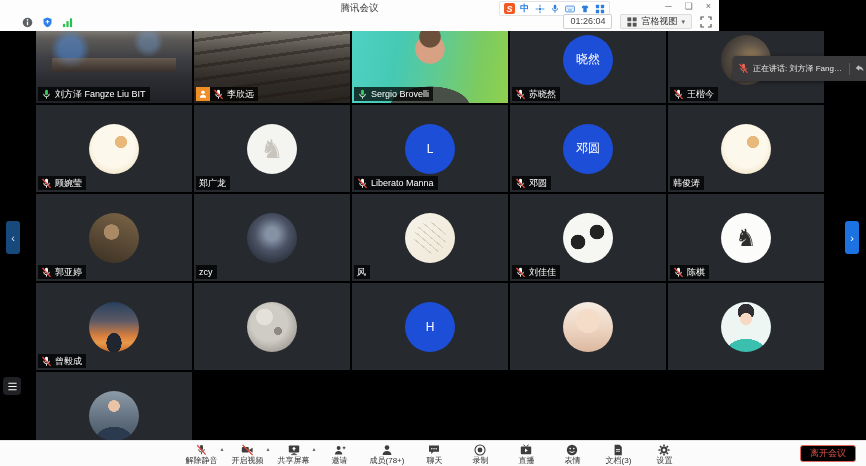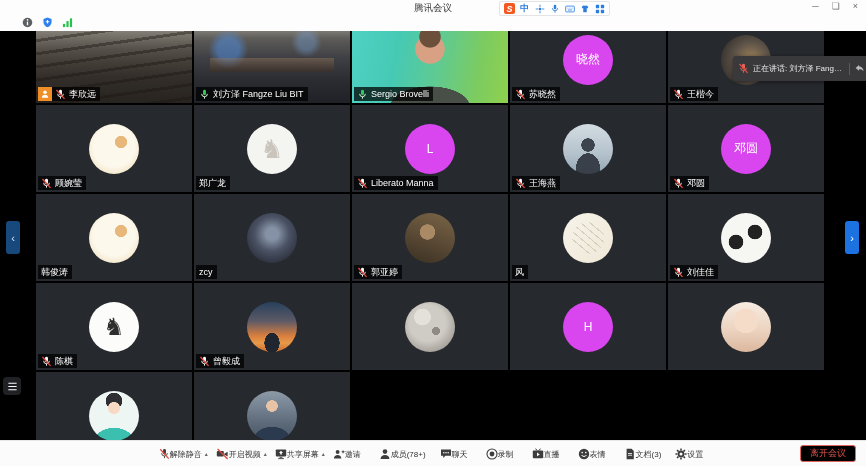--- a/index.html
+++ b/index.html
@@ -1,20 +1,20 @@
 <!DOCTYPE html>
 <html><head>
 <meta charset="utf-8">
 <style>
   html,body{margin:0;padding:0;background:#000;}
   .app{position:relative;width:866px;height:466px;overflow:hidden;background:#000;
        font-family:"Liberation Sans","DejaVu Sans",sans-serif;-webkit-font-smoothing:antialiased;}
 
   
-  .header{position:absolute;top:0;left:0;width:866px;height:31px;background:#fdfdfd;z-index:20;}
+  .header{position:absolute;top:0;left:0;width:719px;height:31px;background:#fdfdfd;z-index:20;}
   .win-title{position:absolute;top:2px;left:0;right:0;text-align:center;font-size:9.5px;color:#3a3a3a;}
   .ime-bar{position:absolute;left:499px;top:1px;height:13px;display:flex;align-items:center;gap:4px;
            background:#fff;border:1px solid #e4e4e4;border-radius:2px;padding:0 4px;}
   .ime-btn{display:flex;align-items:center;justify-content:center;width:11px;height:11px;cursor:default;}
   .ime-logo{background:#f25922;color:#fff;border-radius:2px;font-weight:bold;font-size:9px;font-style:italic;}
   .ime-lang{color:#2b7de0;font-size:9px;font-weight:bold;}
   .win-controls{position:absolute;right:8px;top:1px;display:flex;gap:13px;}
   .win-btn{font-size:9px;color:#6a6a6a;line-height:10px;cursor:default;}
   .status-left{position:absolute;left:22px;top:17px;display:flex;gap:9px;align-items:center;}
   .status-ic{width:11px;height:11px;display:flex;}
@@ -51,21 +51,21 @@
     linear-gradient(180deg,#c2beb5 0%,#98948c 10%,#5d5b58 26%,#3f4045 48%,#2a2c31 74%,#1f2126 100%);}
   .v-meetingroom::after{content:"";position:absolute;left:10%;right:10%;top:48%;height:16%;
     background:linear-gradient(180deg,rgba(150,120,90,.45),rgba(60,45,35,.55));}
   .v-sergio{background:
     radial-gradient(circle at 50% 24%,#6b4f3a 0 10%,rgba(0,0,0,0) 11%),
     radial-gradient(circle at 50% 38%,#d8a184 0 15%,rgba(0,0,0,0) 16%),
     radial-gradient(ellipse 42% 38% at 50% 104%,#474f47 0 60%,rgba(0,0,0,0) 61%),
     linear-gradient(100deg,#4fd2c4 0%,#46c9b4 30%,#5fca92 55%,#7ccb60 80%,#8fd14e 100%);}
 
   
-  .av-blue-initials{background:#d946ef;}
+  .av-blue-initials{background:#1d4ed8;}
   .av-orange-cartoon{background:
     radial-gradient(circle at 30% 48%,#5a4632 0 2px,transparent 2.6px),
     radial-gradient(circle at 56% 28%,#5a4632 0 2px,transparent 2.6px),
     radial-gradient(circle at 35% 30%,#f6c287 0 40%,#eda65e 70%,#d98a3f 100%);}
   .av-guitar{background:radial-gradient(circle at 60% 50%,#8a7354 0 16%,#5d5348 45%,#37332f 80%,#26231f 100%);}
   .av-horse-sketch{background:#f4f4f1;}
   .av-horse-sketch::after{content:"♞";font-size:26px;color:#c9c5bd;line-height:1;}
   .av-cat{background:
     radial-gradient(circle at 64% 36%,#e8b87a 0 13%,transparent 14%),
     radial-gradient(circle at 50% 45%,#fdf8ec 0 55%,#f2e4c6 80%,#e6d0a6 100%);}
@@ -125,21 +125,21 @@
   .nav-tab{position:absolute;width:14px;height:33px;border-radius:3px;display:flex;align-items:center;
            justify-content:center;color:#cfe2f6;font-size:11px;z-index:25;cursor:default;}
   .nav-left{left:6px;top:221px;background:#17497c;}
   .nav-right{right:7px;top:221px;background:#1b72e0;color:#fff;}
   .side-toggle{position:absolute;left:3px;top:377px;width:18px;height:18px;background:#202125;border-radius:4px;
            display:flex;align-items:center;justify-content:center;z-index:25;}
 
   
   .toolbar{position:absolute;left:0;top:440px;width:866px;height:26px;background:#fbfbfb;
            border-top:1px solid #e6e6e6;display:flex;align-items:center;justify-content:center;gap:8px;z-index:20;}
-  .tbtn{position:relative;display:flex;align-items:center;min-width:32px;padding:0 3px;cursor:default;}
+  .tbtn{position:relative;display:flex;flex-direction:column;align-items:center;min-width:32px;padding:0 3px;cursor:default;}
   .tb-ic{height:13px;display:flex;align-items:center;}
   .tb-label{font-size:8px;color:#333;line-height:9px;white-space:nowrap;}
   .tb-arrow{position:absolute;top:2px;right:-3px;font-size:6px;color:#666;}
   .leave-btn{position:absolute;right:10px;top:4px;border:1px solid #e0655c;color:#e0544c;background:#000000;
              border-radius:3px;font-size:9px;padding:2px 9px;line-height:11px;cursor:default;}
 </style>
 </head>
 <body>
 
 <div class="app">
@@ -204,24 +204,62 @@
           </svg>
         </span>
         <span class="status-ic">
           <svg viewBox="0 0 12 12" width="11" height="11">
             <rect x="1" y="7.5" width="2.4" height="3.5" fill="#27c24c"></rect>
             <rect x="4.8" y="4.5" width="2.4" height="6.5" fill="#27c24c"></rect>
             <rect x="8.6" y="1.5" width="2.4" height="9.5" fill="#27c24c"></rect>
           </svg>
         </span>
       </div>
+    <div class="status-right">
+      <span class="timer">01:26:04</span>
+      <span class="viewbtn">
+        <span class="status-ic" style="width:10px;height:10px">
+            <svg viewBox="0 0 12 12" width="10" height="10">
+              <g fill="#555">
+                <rect x="0.5" y="0.5" width="4.6" height="4.6"></rect>
+                <rect x="6.9" y="0.5" width="4.6" height="4.6"></rect>
+                <rect x="0.5" y="6.9" width="4.6" height="4.6"></rect>
+                <rect x="6.9" y="6.9" width="4.6" height="4.6"></rect>
+              </g>
+            </svg>
+          </span>
+        <span>宫格视图</span>
+        <span class="caret">▾</span>
+      </span>
+      <span class="fsbtn">
+          <svg viewBox="0 0 12 12" width="12" height="12" fill="none" stroke="#555" stroke-width="1.2">
+            <path d="M1 4V1h3M8 1h3v3M11 8v3H8M4 11H1V8"></path>
+          </svg>
+        </span>
+    </div>
   </div>
 
   <div class="stage">
     <div class="grid" id="grid">
+  <div class="tile">
+    <div class="video v-meetingroom"></div>
+
+    <div class="namebar">
+
+      <span class="mic">
+              <svg viewBox="0 0 12 12" width="11" height="11">
+                <rect x="4.4" y="0.8" width="3.2" height="6" rx="1.6" fill="#38c95e"></rect>
+                <path d="M2.9 5.3a3.1 3.1 0 0 0 6.2 0" fill="none" stroke="#e8ffe8"></path>
+                <line x1="6" y1="8.6" x2="6" y2="10.6" stroke="#e8ffe8"></line>
+              </svg>
+            </span>
+      <span class="pname">刘方泽 Fangze Liu BIT</span>
+    </div>
+  </div>
+
   <div class="tile">
     <div class="video v-classroom"></div>
 
     <div class="namebar">
       <span class="host">
               <svg viewBox="0 0 12 12" width="10" height="10">
                 <circle cx="6" cy="4" r="2.1" fill="#fff"></circle>
                 <path d="M2.2 10.4c0-2.3 1.7-3.5 3.8-3.5s3.8 1.2 3.8 3.5z" fill="#fff"></path>
               </svg>
             </span>
@@ -231,47 +269,31 @@
                 <path d="M2.9 5.3a3.1 3.1 0 0 0 6.2 0" fill="none" stroke="#fff"></path>
                 <line x1="6" y1="8.6" x2="6" y2="10.6" stroke="#fff"></line>
                 <line x1="1.6" y1="1" x2="10.4" y2="10.8" stroke="#e5493d" stroke-width="1.5"></line>
               </svg>
             </span>
       <span class="pname">李欣远</span>
     </div>
   </div>
 
   <div class="tile">
-    <div class="video v-meetingroom"></div>
+    <div class="video v-sergio"></div>
 
     <div class="namebar">
 
       <span class="mic">
               <svg viewBox="0 0 12 12" width="11" height="11">
                 <rect x="4.4" y="0.8" width="3.2" height="6" rx="1.6" fill="#38c95e"></rect>
                 <path d="M2.9 5.3a3.1 3.1 0 0 0 6.2 0" fill="none" stroke="#e8ffe8"></path>
                 <line x1="6" y1="8.6" x2="6" y2="10.6" stroke="#e8ffe8"></line>
               </svg>
             </span>
-      <span class="pname">刘方泽 Fangze Liu BIT</span>
-    </div>
-  </div>
-
-  <div class="tile">
-    <div class="video v-sergio"></div>
-
-    <div class="namebar">
-
-      <span class="mic">
-              <svg viewBox="0 0 12 12" width="11" height="11">
-                <rect x="4.4" y="0.8" width="3.2" height="6" rx="1.6" fill="#38c95e"></rect>
-                <path d="M2.9 5.3a3.1 3.1 0 0 0 6.2 0" fill="none" stroke="#e8ffe8"></path>
-                <line x1="6" y1="8.6" x2="6" y2="10.6" stroke="#e8ffe8"></line>
-              </svg>
-            </span>
       <span class="pname">Sergio Brovelli</span>
     </div>
   </div>
 
   <div class="tile">
 
     <div class="avatar av-blue-initials">
             <span class="av-text">晓然</span>
           </div>
     <div class="namebar">
@@ -350,38 +372,20 @@
                 <rect x="4.4" y="0.8" width="3.2" height="6" rx="1.6" fill="#fff"></rect>
                 <path d="M2.9 5.3a3.1 3.1 0 0 0 6.2 0" fill="none" stroke="#fff"></path>
                 <line x1="6" y1="8.6" x2="6" y2="10.6" stroke="#fff"></line>
                 <line x1="1.6" y1="1" x2="10.4" y2="10.8" stroke="#e5493d" stroke-width="1.5"></line>
               </svg>
             </span>
       <span class="pname">Liberato Manna</span>
     </div>
   </div>
 
-  <div class="tile">
-
-    <div class="avatar av-silhouette">
-            <span class="av-text"></span>
-          </div>
-    <div class="namebar">
-
-      <span class="mic">
-              <svg viewBox="0 0 12 12" width="11" height="11">
-                <rect x="4.4" y="0.8" width="3.2" height="6" rx="1.6" fill="#fff"></rect>
-                <path d="M2.9 5.3a3.1 3.1 0 0 0 6.2 0" fill="none" stroke="#fff"></path>
-                <line x1="6" y1="8.6" x2="6" y2="10.6" stroke="#fff"></line>
-                <line x1="1.6" y1="1" x2="10.4" y2="10.8" stroke="#e5493d" stroke-width="1.5"></line>
-              </svg>
-            </span>
-      <span class="pname">王海燕</span>
-    </div>
-  </div>
 
   <div class="tile">
 
     <div class="avatar av-blue-initials">
             <span class="av-text">邓圆</span>
           </div>
     <div class="namebar">
 
       <span class="mic">
               <svg viewBox="0 0 12 12" width="11" height="11">
@@ -401,45 +405,45 @@
             <span class="av-text"></span>
           </div>
     <div class="namebar">
 
       <span class="pname">韩俊涛</span>
     </div>
   </div>
 
   <div class="tile">
 
+    <div class="avatar av-sepia-photo">
+            <span class="av-text"></span>
+          </div>
+    <div class="namebar">
+
+      <span class="mic">
+              <svg viewBox="0 0 12 12" width="11" height="11">
+                <rect x="4.4" y="0.8" width="3.2" height="6" rx="1.6" fill="#fff"></rect>
+                <path d="M2.9 5.3a3.1 3.1 0 0 0 6.2 0" fill="none" stroke="#fff"></path>
+                <line x1="6" y1="8.6" x2="6" y2="10.6" stroke="#fff"></line>
+                <line x1="1.6" y1="1" x2="10.4" y2="10.8" stroke="#e5493d" stroke-width="1.5"></line>
+              </svg>
+            </span>
+      <span class="pname">郭亚婷</span>
+    </div>
+  </div>
+
+  <div class="tile">
+
     <div class="avatar av-night-photo">
             <span class="av-text"></span>
           </div>
     <div class="namebar">
 
       <span class="pname">zcy</span>
-    </div>
-  </div>
-
-  <div class="tile">
-
-    <div class="avatar av-sepia-photo">
-            <span class="av-text"></span>
-          </div>
-    <div class="namebar">
-
-      <span class="mic">
-              <svg viewBox="0 0 12 12" width="11" height="11">
-                <rect x="4.4" y="0.8" width="3.2" height="6" rx="1.6" fill="#fff"></rect>
-                <path d="M2.9 5.3a3.1 3.1 0 0 0 6.2 0" fill="none" stroke="#fff"></path>
-                <line x1="6" y1="8.6" x2="6" y2="10.6" stroke="#fff"></line>
-                <line x1="1.6" y1="1" x2="10.4" y2="10.8" stroke="#e5493d" stroke-width="1.5"></line>
-              </svg>
-            </span>
-      <span class="pname">郭亚婷</span>
     </div>
   </div>
 
 
 
   <div class="tile">
 
     <div class="avatar av-sketch">
             <span class="av-text"></span>
           </div>

